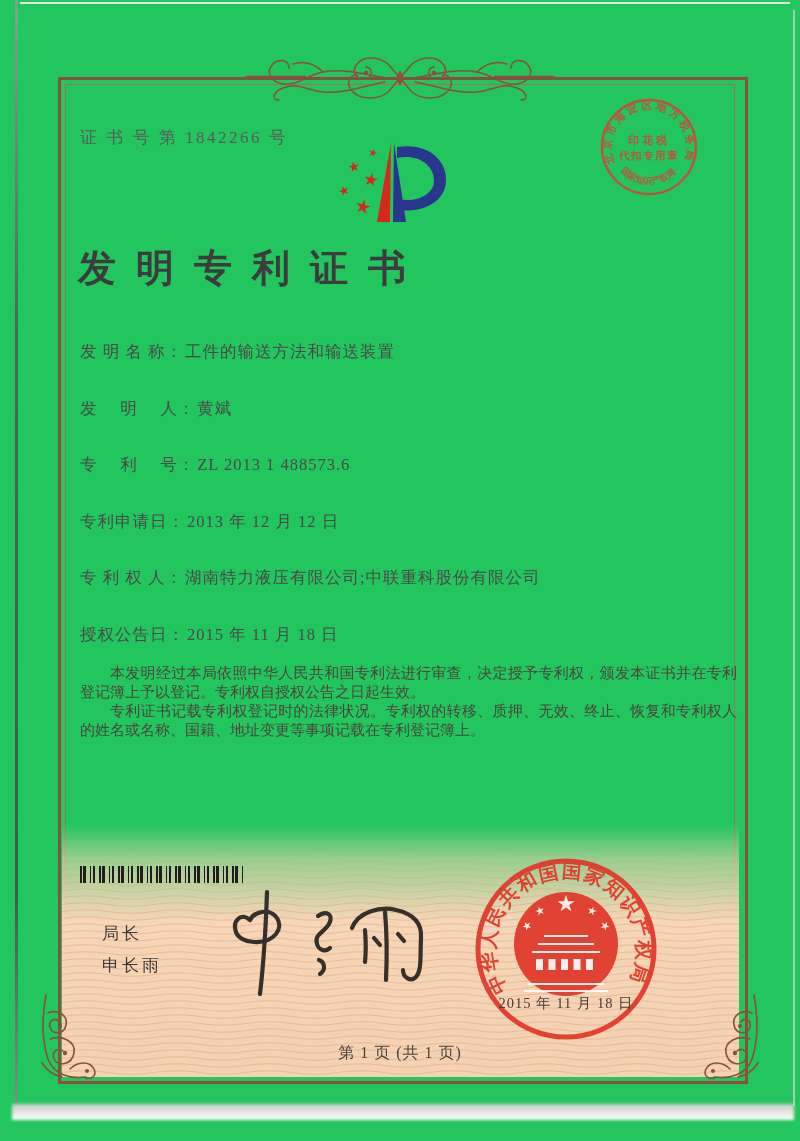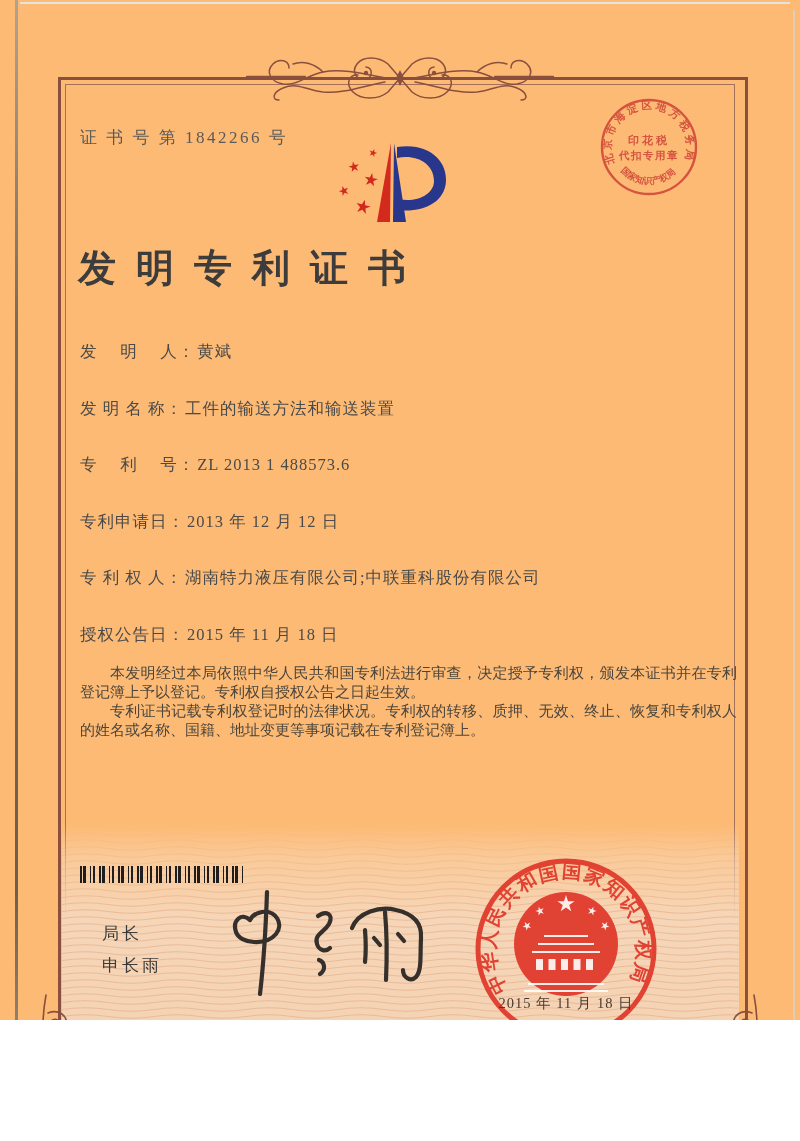--- a/index.html
+++ b/index.html
@@ -1,16 +1,16 @@
 <!DOCTYPE html>
 <html><head>
 <meta charset="utf-8">
 <style>
   html,body{margin:0;padding:0;background:#ffffff;}
-  .page{position:relative;width:800px;height:1020px;background:#fdba74;overflow:hidden;
+  .page{position:relative;width:800px;height:1141px;background:#22c55e;overflow:hidden;
         font-family:"Liberation Serif","DejaVu Serif",serif;color:#444;}
   
   .edge-left{position:absolute;left:15px;top:0;width:3px;height:1112px;
              background:linear-gradient(180deg,#9a9a9a,#4e4e4e 30%,#3f3f3f 80%,#8a8a8a);opacity:.75;}
   .edge-bottom{position:absolute;left:12px;right:6px;top:1104px;height:16px;
              background:linear-gradient(180deg,#c9c9c9,#efefec 70%,#fff);filter:blur(1.5px);}
   .edge-right{position:absolute;right:5px;top:10px;width:2px;height:1096px;background:#d4d4d4;opacity:.7;}
   .edge-top{position:absolute;left:20px;right:10px;top:2px;height:2px;background:#e3e3e0;}
 
   
@@ -154,24 +154,24 @@
     </g>
     <polygon points="391,143 377,222 390,222" fill="#d42a1d"></polygon>
     <polygon points="394,143 393,222 406,222" fill="#28368c"></polygon>
     <path fill="#28368c" d="M397 147 C429 142 447 161 446 181 C445 204 420 213 398 210 L398 199 C416 203 434 195 434 181 C434 164 417 154 397 158 Z"></path>
   </svg>
 
   <div class="title">发明专利证书</div>
 
   <div class="fields">
     <div class="field-row">
+      <span class="lab">发 明 名 称：</span><span class="val">工件的输送方法和输送装置</span>
+    </div>
+    <div class="field-row">
       <span class="lab">发　 明　 人：</span><span class="val">黄斌</span>
-    </div>
-    <div class="field-row">
-      <span class="lab">发 明 名 称：</span><span class="val">工件的输送方法和输送装置</span>
     </div>
     <div class="field-row">
       <span class="lab">专　 利　 号：</span><span class="val">ZL 2013 1 488573.6</span>
     </div>
     <div class="field-row">
       <span class="lab">专利申请日：</span><span class="val">2013 年 12 月 12 日</span>
     </div>
     <div class="field-row">
       <span class="lab">专 利 权 人：</span><span class="val">湖南特力液压有限公司;中联重科股份有限公司</span>
     </div>

